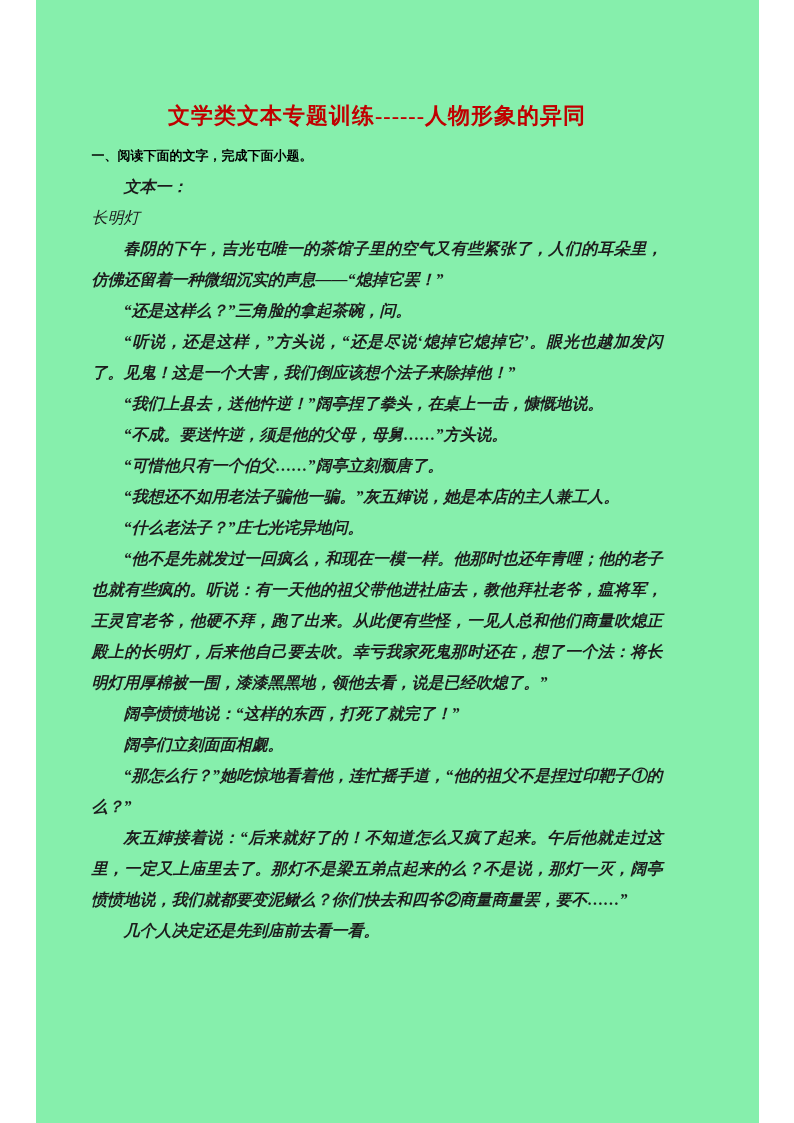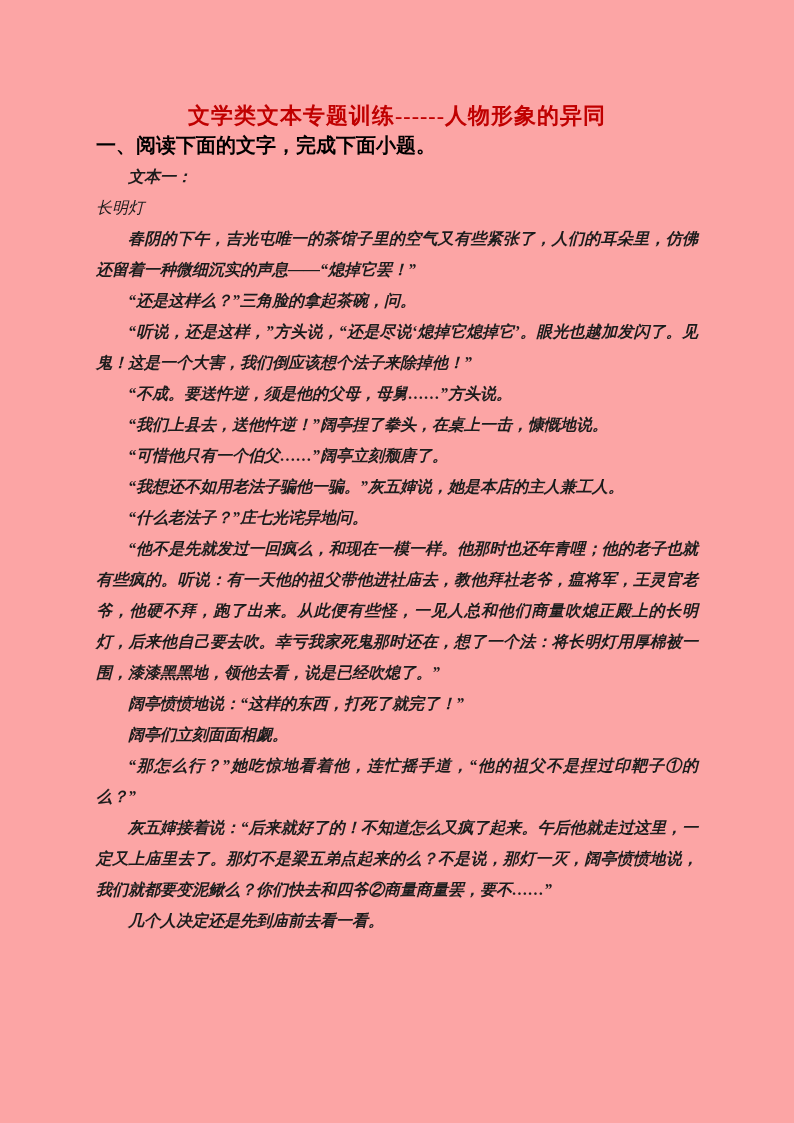--- a/index.html
+++ b/index.html
@@ -2,43 +2,43 @@
 <html lang="zh"><head>
 <meta charset="utf-8">
 <style>
   html, body {
     margin: 0;
     padding: 0;
     background: #ffffff;
   }
   .page {
     position: relative;
-    width: 794px;
+    width: 723px;
     height: 1123px;
     margin: 0 auto;
-    background: #fca5a5;
+    background: #86efac;
     box-sizing: border-box;
-    padding: 96px 96px 0 96px;
+    padding: 96px 96px 0 56px;
     overflow: hidden;
     font-family: "Liberation Serif", "DejaVu Serif", serif;
     color: #1c1c1c;
   }
   .doc-title {
     margin: 6px 0 0 0;
     font-size: 22px;
     line-height: 28px;
     font-weight: bold;
     letter-spacing: 1px;
     color: #c00000;
     text-align: center;
     font-family: "Liberation Serif", "DejaVu Serif", serif;
   }
   .section-heading {
-    margin-top: 0;
-    font-size: 20px;
+    margin-top: 10px;
+    font-size: 13px;
     line-height: 31px;
     font-weight: bold;
     color: #000000;
     font-family: "Liberation Sans", "DejaVu Sans", sans-serif;
   }
   .body-text {
     font-size: 16px;
     line-height: 31px;
     font-style: italic;
     text-align: justify;
@@ -68,22 +68,22 @@
   <div class="body-text">
 
     <p class="p-indent">文本一：</p>
 
     <p class="p-center">长明灯</p>
 
 
     <p class="p-indent">春阴的下午，吉光屯唯一的茶馆子里的空气又有些紧张了，人们的耳朵里，仿佛还留着一种微细沉实的声息——“熄掉它罢！”</p>
     <p class="p-indent">“还是这样么？”三角脸的拿起茶碗，问。</p>
     <p class="p-indent">“听说，还是这样，”方头说，“还是尽说‘熄掉它熄掉它’。眼光也越加发闪了。见鬼！这是一个大害，我们倒应该想个法子来除掉他！”</p>
+    <p class="p-indent">“我们上县去，送他忤逆！”阔亭捏了拳头，在桌上一击，慷慨地说。</p>
     <p class="p-indent">“不成。要送忤逆，须是他的父母，母舅……”方头说。</p>
-    <p class="p-indent">“我们上县去，送他忤逆！”阔亭捏了拳头，在桌上一击，慷慨地说。</p>
     <p class="p-indent">“可惜他只有一个伯父……”阔亭立刻颓唐了。</p>
     <p class="p-indent">“我想还不如用老法子骗他一骗。”灰五婶说，她是本店的主人兼工人。</p>
     <p class="p-indent">“什么老法子？”庄七光诧异地问。</p>
     <p class="p-indent">“他不是先就发过一回疯么，和现在一模一样。他那时也还年青哩；他的老子也就有些疯的。听说：有一天他的祖父带他进社庙去，教他拜社老爷，瘟将军，王灵官老爷，他硬不拜，跑了出来。从此便有些怪，一见人总和他们商量吹熄正殿上的长明灯，后来他自己要去吹。幸亏我家死鬼那时还在，想了一个法：将长明灯用厚棉被一围，漆漆黑黑地，领他去看，说是已经吹熄了。”</p>
     <p class="p-indent">阔亭愤愤地说：“这样的东西，打死了就完了！”</p>
     <p class="p-indent">阔亭们立刻面面相觑。</p>
     <p class="p-indent">“那怎么行？”她吃惊地看着他，连忙摇手道，“他的祖父不是捏过印靶子①的么？”</p>
     <p class="p-indent">灰五婶接着说：“后来就好了的！不知道怎么又疯了起来。午后他就走过这里，一定又上庙里去了。那灯不是梁五弟点起来的么？不是说，那灯一灭，阔亭愤愤地说，我们就都要变泥鳅么？你们快去和四爷②商量商量罢，要不……”</p>
     <p class="p-indent">几个人决定还是先到庙前去看一看。</p>
 

